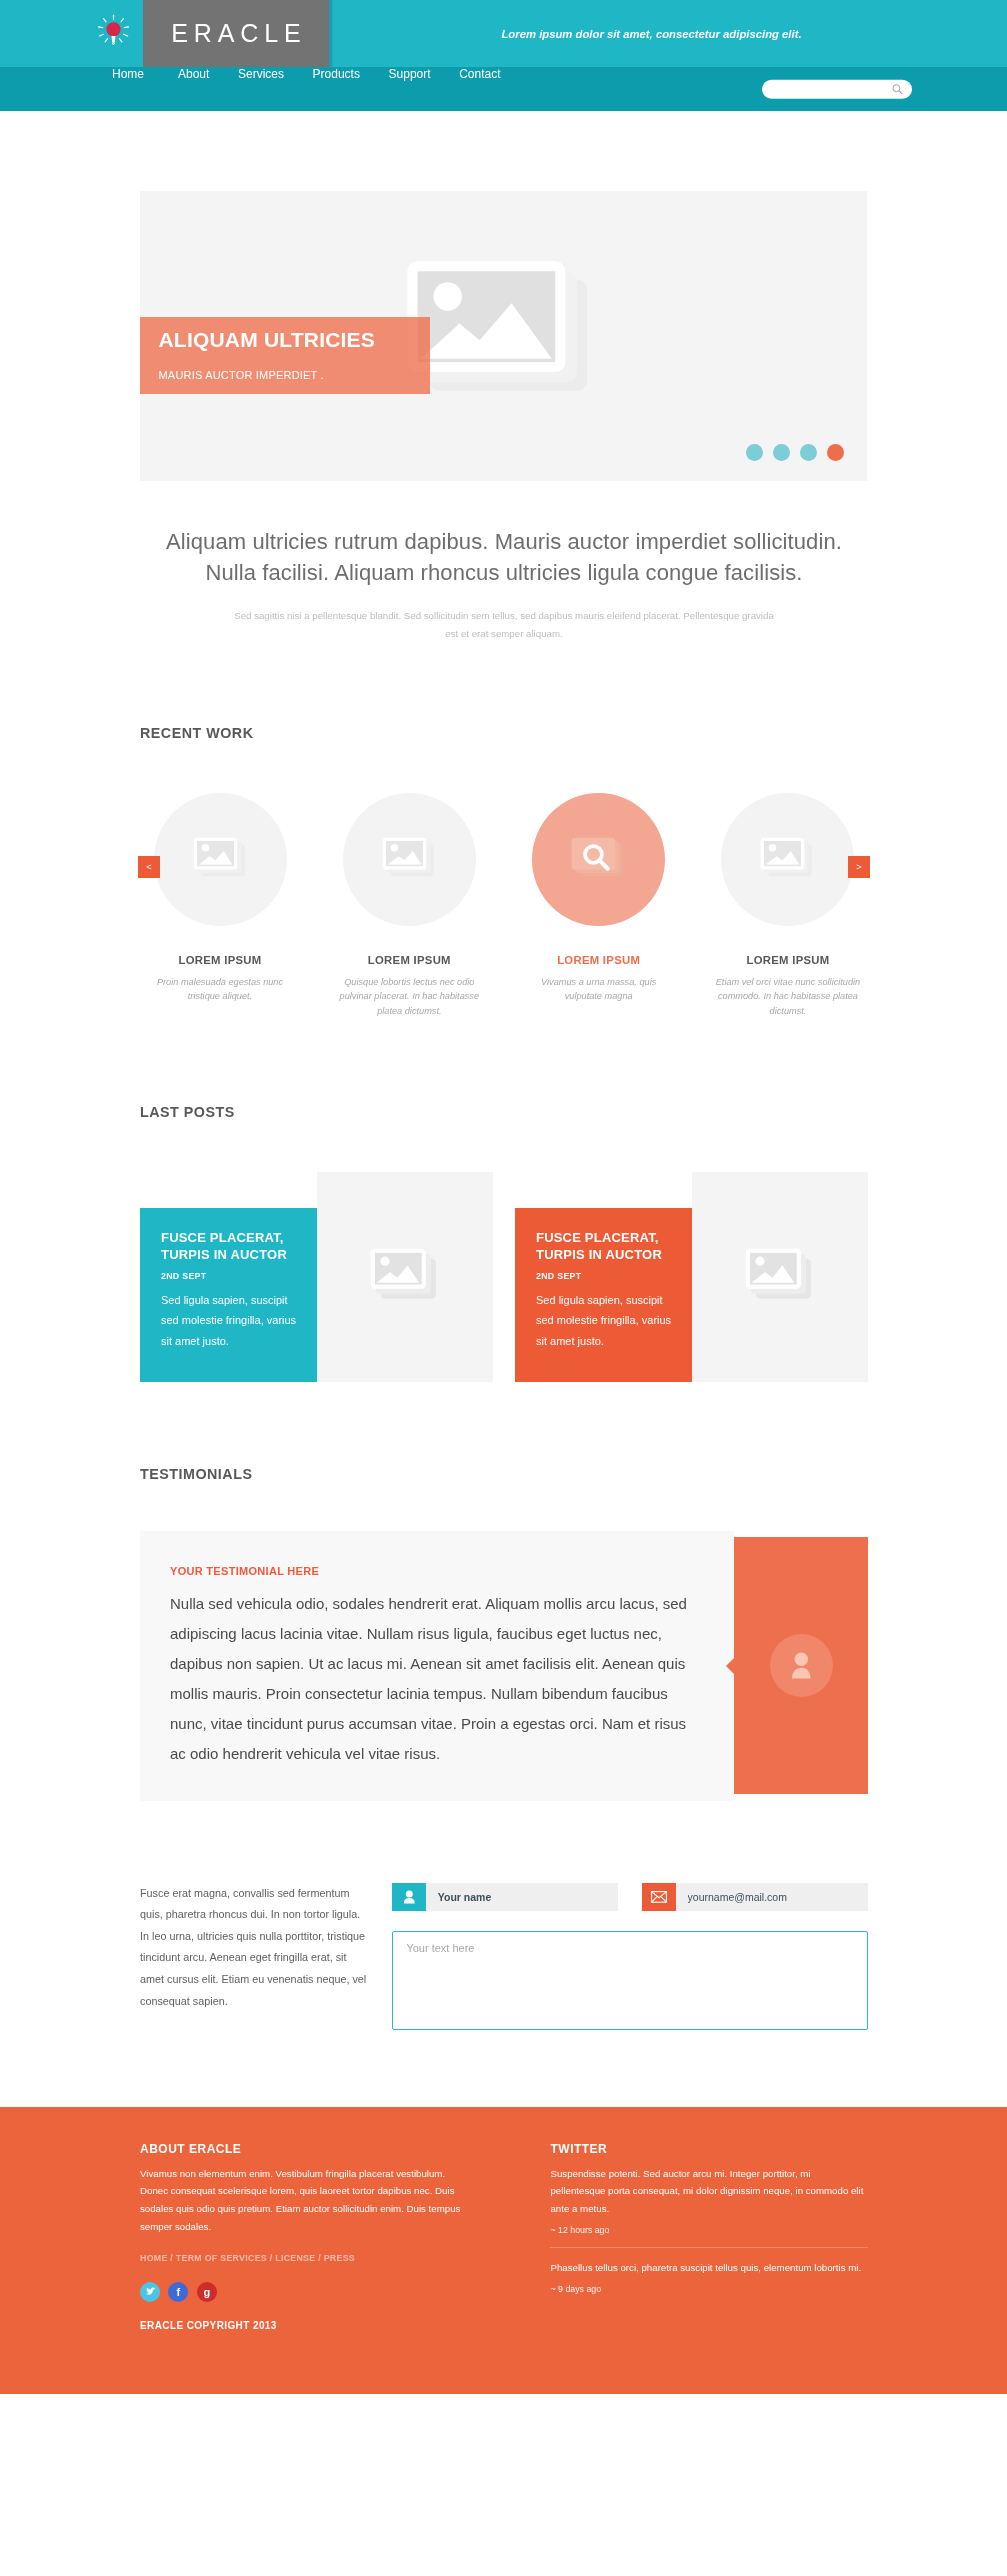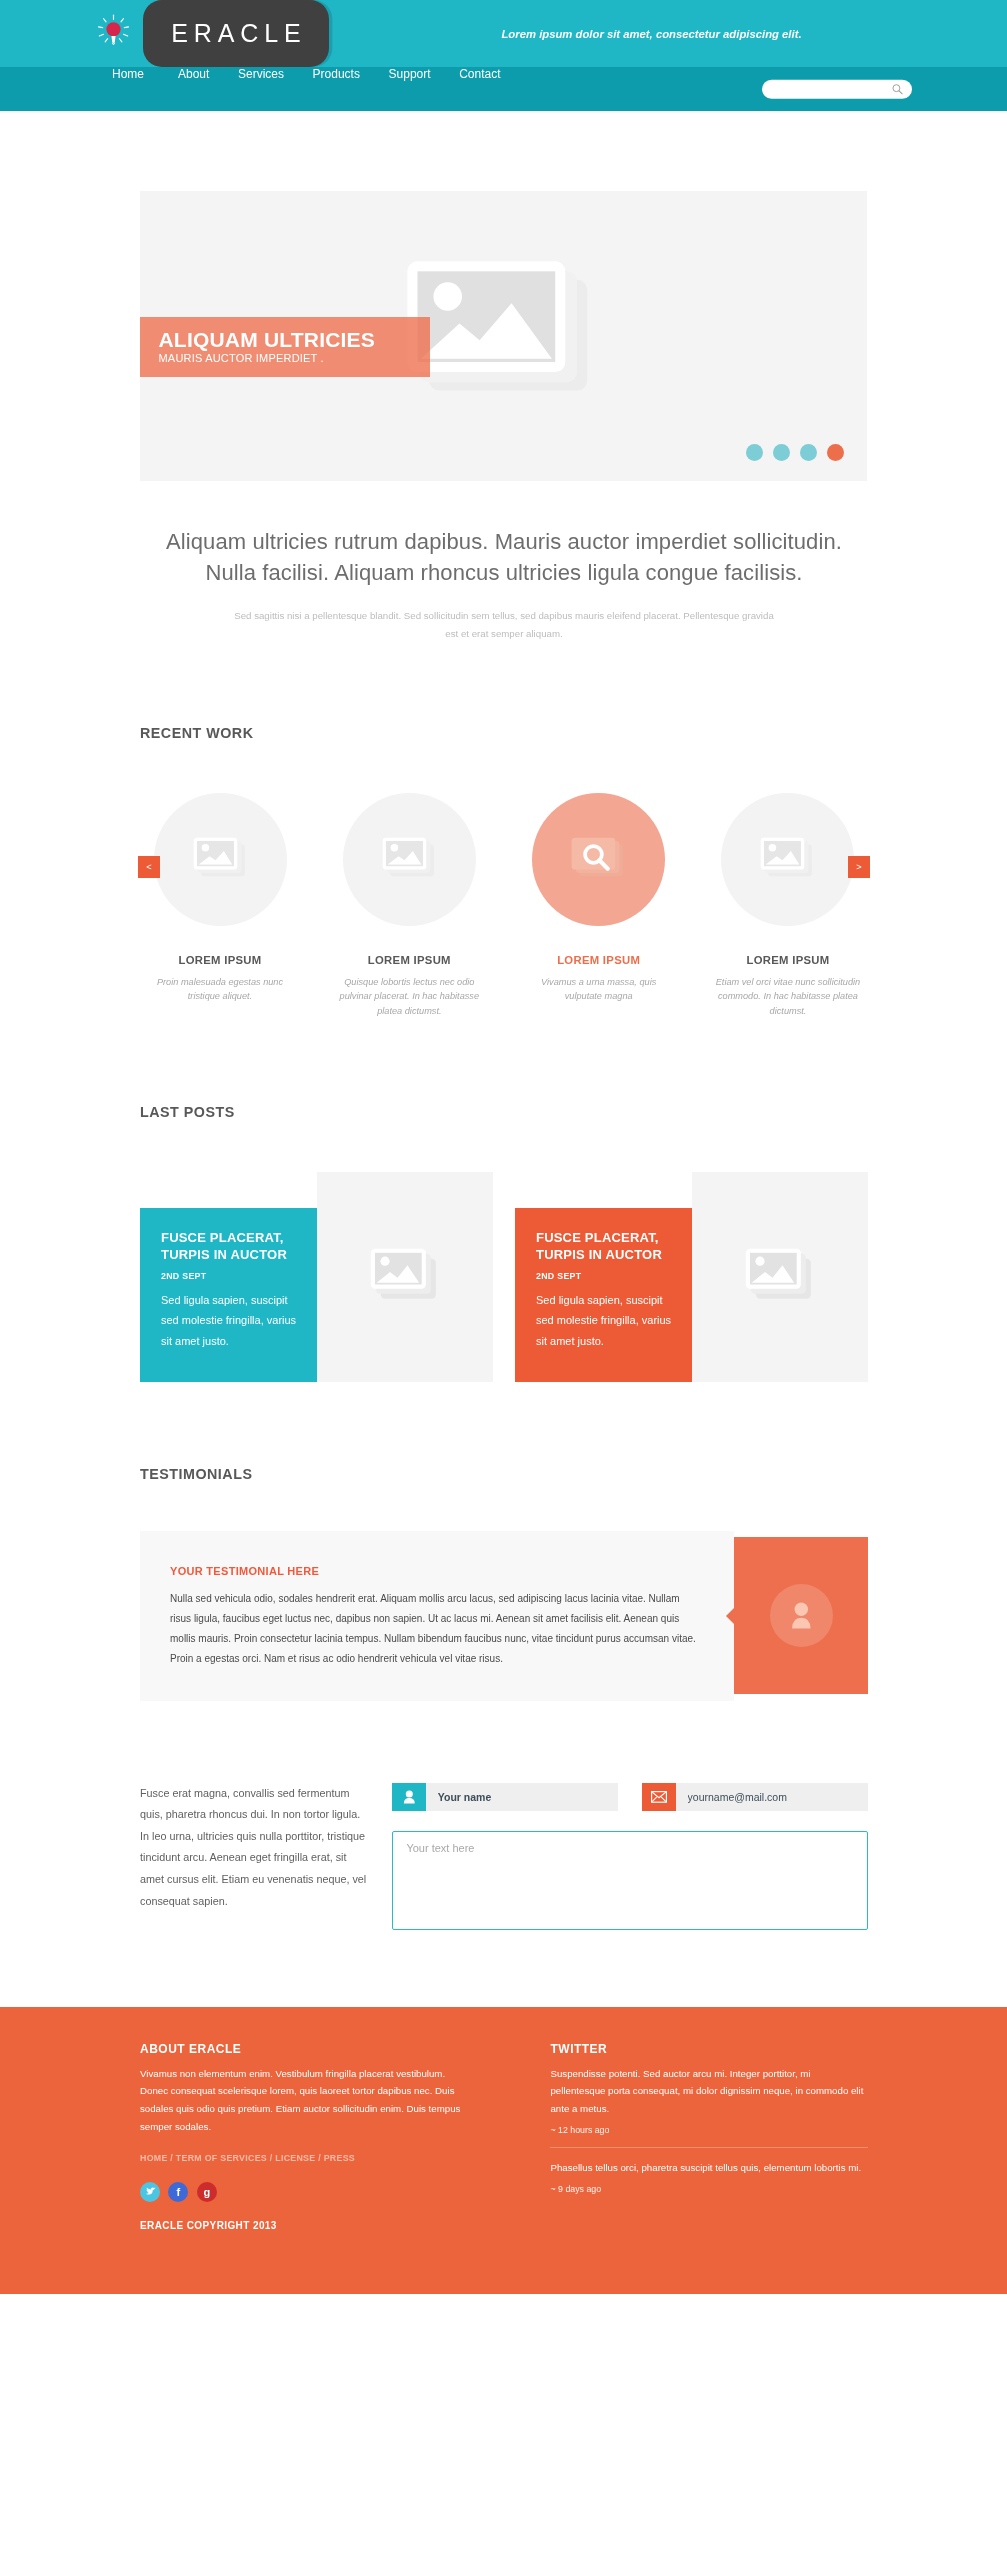--- a/index.html
+++ b/index.html
@@ -19,29 +19,28 @@
     position: relative;
   }
   .logo-mark {
     width: 59px; height: 67px;
     display: flex; align-items: center; justify-content: center;
     flex: 0 0 59px;
     margin-left: 84px;
   }
   .logo-brand {
     width: 186px; height: 67px;
-    background: #404040;
+    background: #737373;
     box-shadow: 3.4px 0 0 rgba(0,0,0,0.12);
     display: flex; align-items: center; justify-content: center;
     color: #fff;
     font-size: 25px;
     letter-spacing: 5.9px;
     font-weight: 300;
     text-indent: 5.9px;
-    border-radius: 19px;
   }
   .tagline {
     flex: 1;
     text-align: center;
     color: #ffffff;
     font-style: italic;
     font-size: 11.3px;
     padding-right: 34px;
     font-weight: 600;
   }
@@ -110,21 +109,21 @@
   .hero-caption h2 {
     color: #fff;
     font-size: 21px;
     font-weight: 700;
     letter-spacing: 0.2px;
     line-height: 1.05;
   }
   .hero-caption p {
     color: #fff;
     font-size: 11px;
-    margin-top: 1px;
+    margin-top: 18px;
     letter-spacing: 0.2px;
   }
   .hero-dots {
     position: absolute;
     right: 23.5px; bottom: 20px;
     display: flex; gap: 10px;
   }
   .dot { width: 17px; height: 17px; border-radius: 50%; background: #7ccdd5; }
   .dot.active { background: #ed6e4b; }
 
@@ -257,21 +256,21 @@
     position: relative;
   }
   .testi-body h4 {
     color: #f05a3c;
     font-size: 11px;
     font-weight: 700;
     letter-spacing: 0.3px;
   }
   .testi-body p {
     margin-top: 11.8px;
-    font-size: 10px;
+    font-size: 15px;
     color: #4a4a4a;
     line-height: 2.0;
   }
   .testi-avatar {
     width: 134px;
     background: #ee6f4e;
     display: flex; align-items: center; justify-content: center;
     position: relative;
     margin-top: 6.7px;
     margin-bottom: 6.7px;

